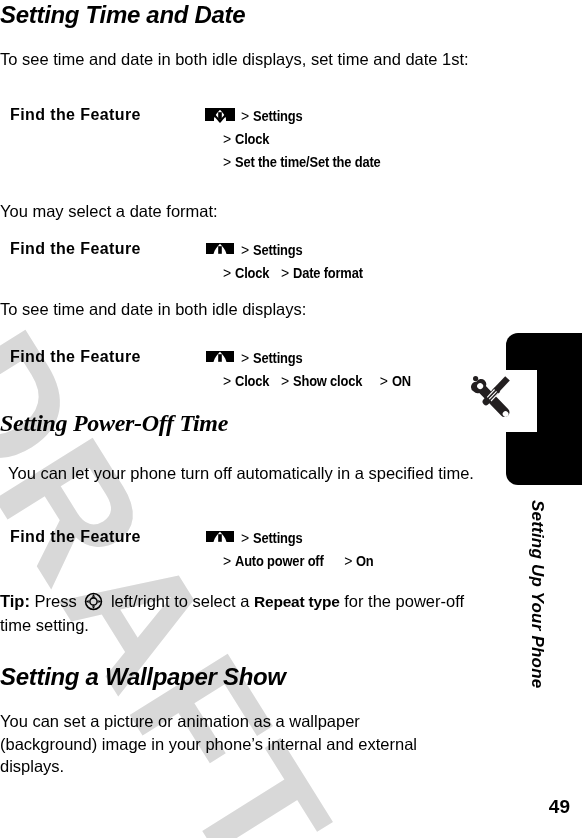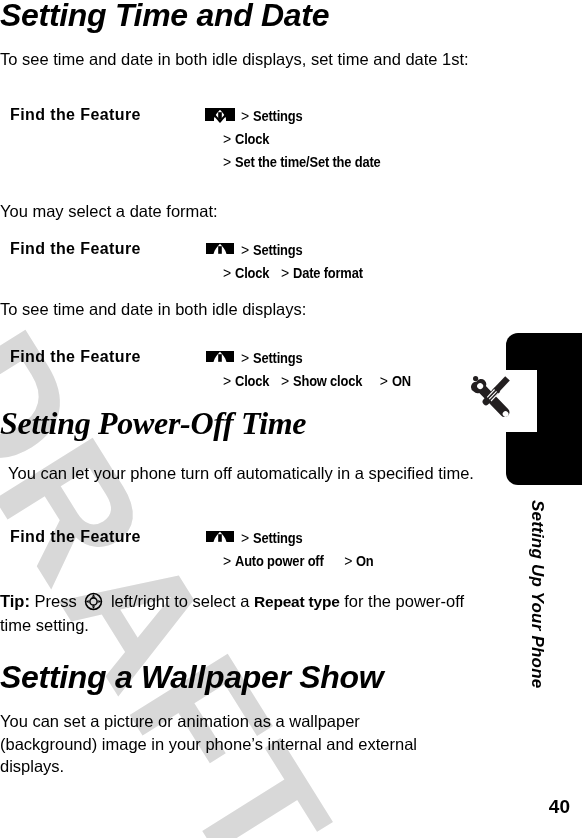--- a/index.html
+++ b/index.html
@@ -48,21 +48,21 @@
     left: 0;
     top: 0;
     width: 492px;
     z-index: 2;
   }
 
   h1.section-title {
     font-family: "Liberation Sans", sans-serif;
     font-weight: bold;
     font-style: italic;
-    font-size: 32px;
+    font-size: 24px;
     line-height: 30px;
     letter-spacing: -0.3px;
     margin: 0;
     padding: 0;
     color: #000;
   }
 
   p.body-text {
     font-family: "Liberation Sans", sans-serif;
     font-size: 16.5px;
@@ -369,15 +369,15 @@
       <g stroke="#ffffff" stroke-width="1.1">
         <line x1="24.6" y1="17.5" x2="17.2" y2="25.3"></line>
         <line x1="26.6" y1="19.4" x2="19.2" y2="27.2"></line>
         <line x1="28.4" y1="21.2" x2="21.0" y2="29.0"></line>
       </g>
     </svg>
   </div>
 
   <div class="side-label">Setting Up Your Phone</div>
 
-  <div class="page-number">40</div>
+  <div class="page-number">49</div>
 
 </div>
 
 </body></html>

